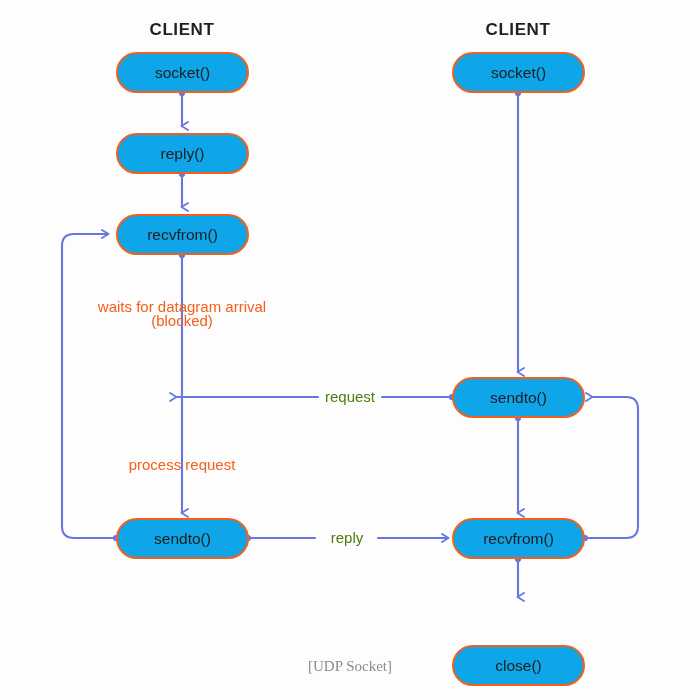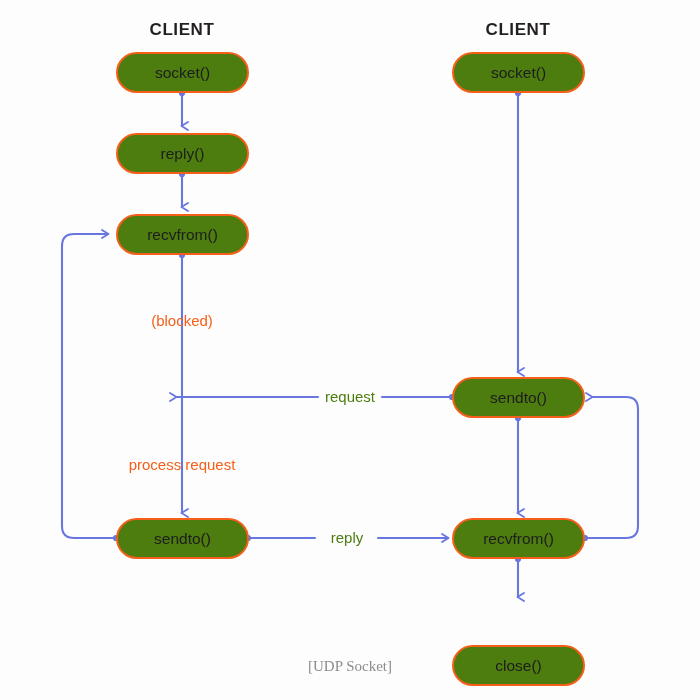--- a/index.html
+++ b/index.html
@@ -34,21 +34,21 @@
   #title-server { left: 82px;  top: 20px; }
   #title-client { left: 418px; top: 20px; }
 
   .node {
     position: absolute;
     box-sizing: border-box;
     width: 133px;
     height: 41px;
     border: 2.2px solid #f4601a;
     border-radius: 21px;
-    background: #4d7c0f;
+    background: #0ea5e9;
     display: flex;
     align-items: center;
     justify-content: center;
     font-size: 15.5px;
     color: #1d1d1d;
     font-family: "Liberation Sans", sans-serif;
   }
 
   .edge-label {
     position: absolute;
@@ -153,20 +153,21 @@
   <div class="node" style="left:452px; top:377px;">
     <span>sendto()</span>
   </div>
   <div class="node" style="left:452px; top:518px;">
     <span>recvfrom()</span>
   </div>
   <div class="node" style="left:452px; top:598px;margin-top:47px;">
     <span>close()</span>
   </div>
 
+  <div class="note-label" style="left:82px; top:298px; width:200px;">waits for datagram arrival</div>
   <div class="note-label" style="left:82px; top:312px; width:200px;">(blocked)</div>
   <div class="note-label" style="left:82px; top:456px; width:200px;">process request</div>
 
   <div class="edge-label" style="left:300px; top:388px; width:100px;">request</div>
   <div class="edge-label" style="left:297px; top:529px; width:100px;">reply</div>
 
   <div id="caption">[UDP Socket]</div>
 
 </div>
 

